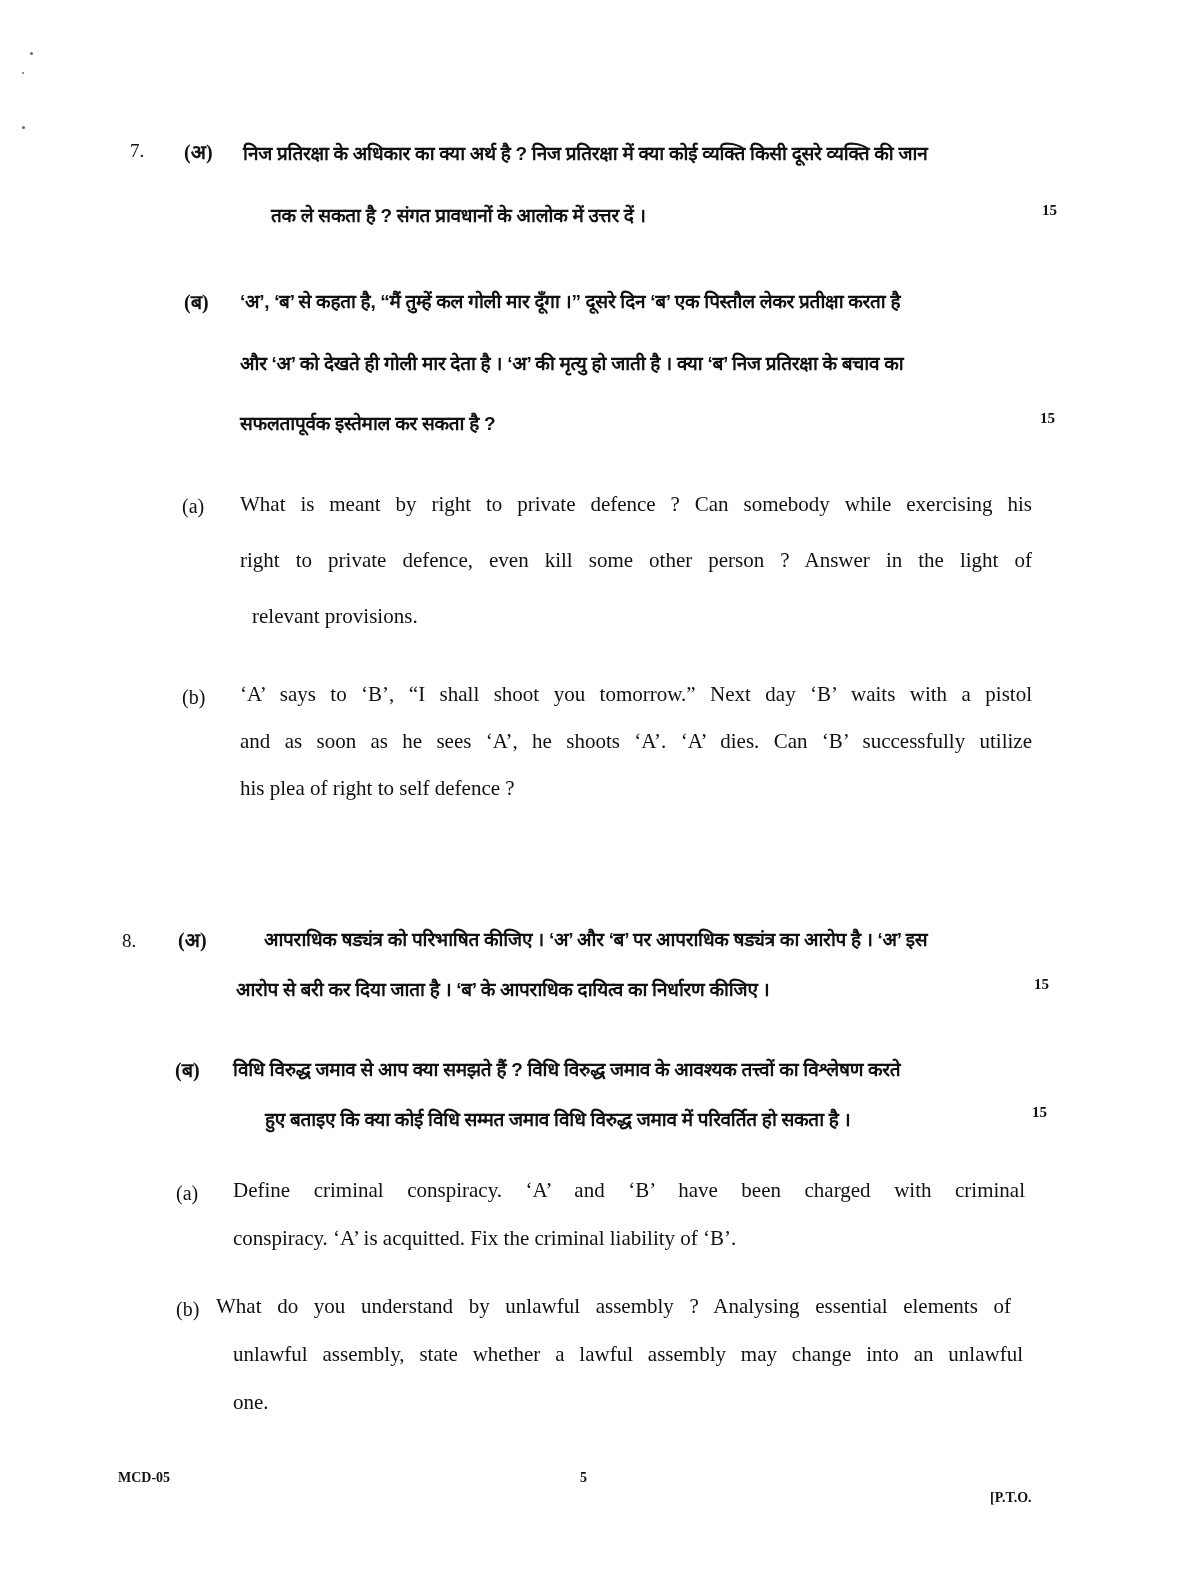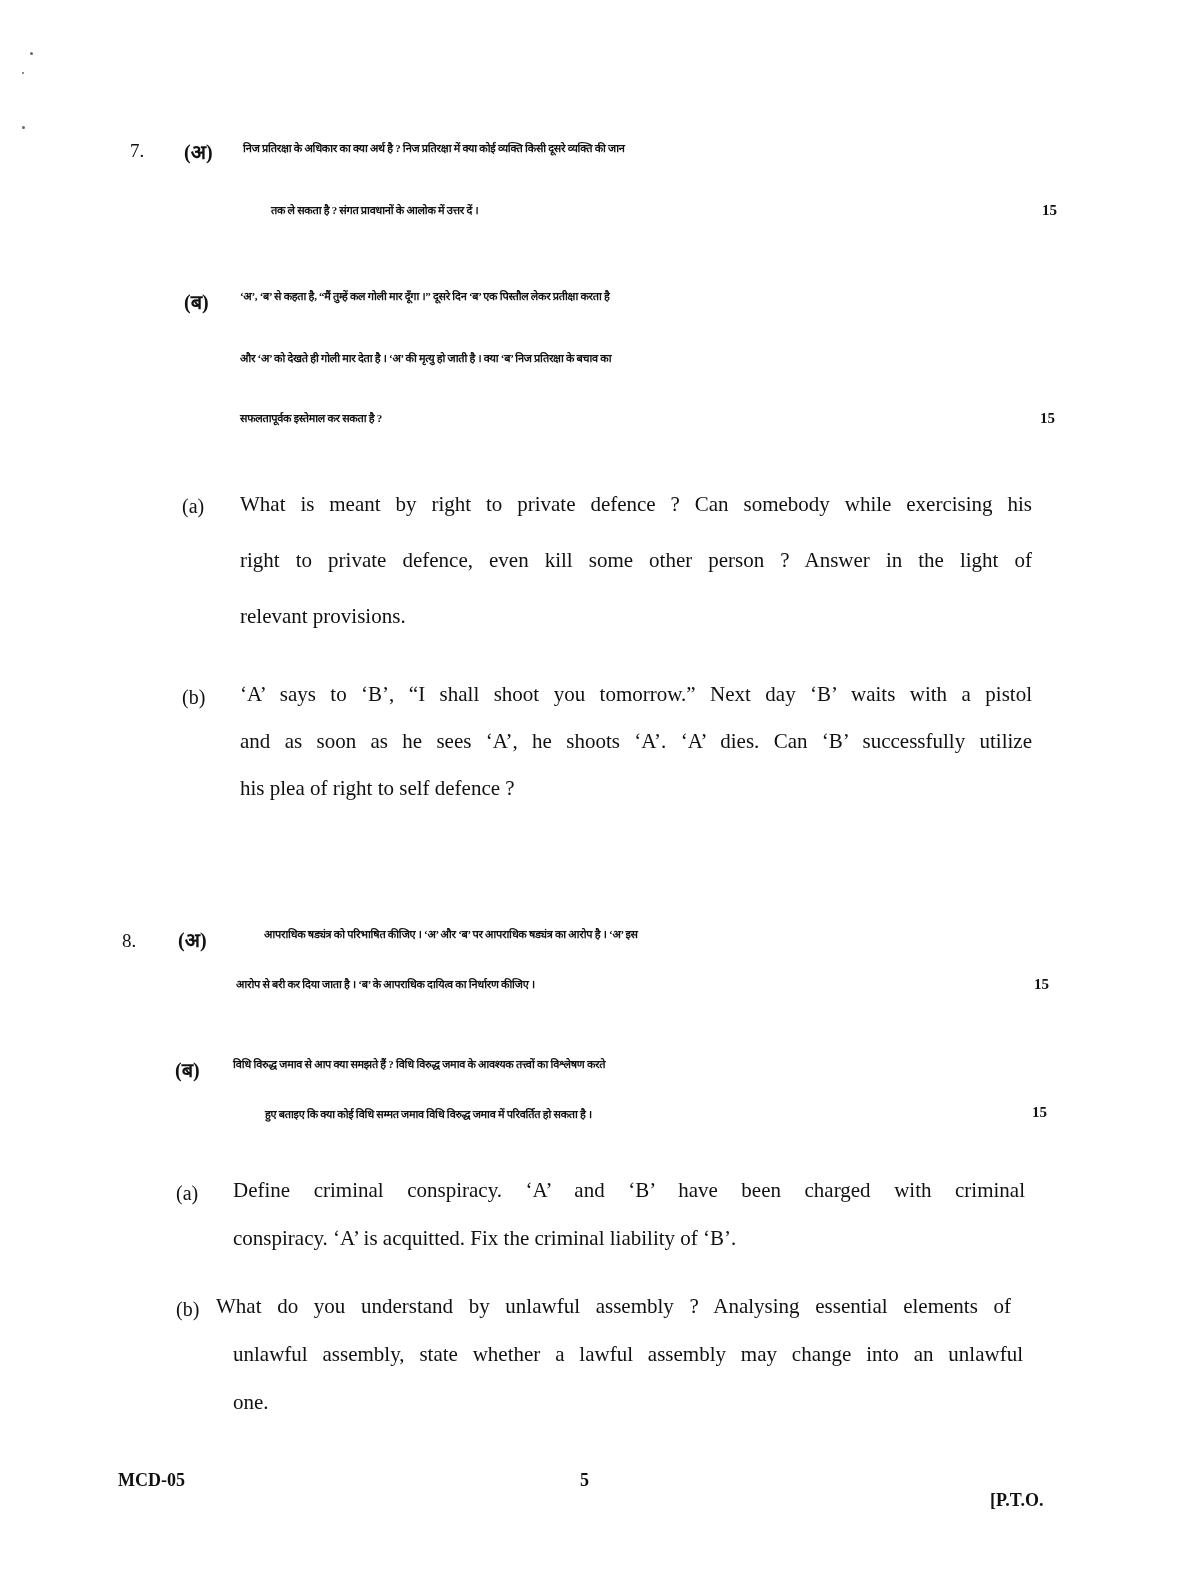--- a/index.html
+++ b/index.html
@@ -6,30 +6,30 @@
   body {
     width: 1196px; height: 1594px; position: relative; overflow: hidden;
     color: #111111;
     font-family: "Liberation Serif", "DejaVu Serif", serif;
   }
   .abs { position: absolute; }
   .qnum { font-size: 19px; font-weight: normal; }
   .label { font-size: 20px; font-weight: bold; }
   .label-en { font-size: 20px; }
   .hi {
-    font-family: Liberation Serif, serif;
-    font-size: 11px; font-weight: bold; letter-spacing: -0.3px;
+    font-family: Liberation Sans, sans-serif;
+    font-size: 19px; font-weight: bold; letter-spacing: -0.3px;
     white-space: nowrap;
   }
   .en {
     font-size: 21px; line-height: 1; white-space: nowrap;
   }
   .en-justify { text-align: justify; text-align-last: justify; }
   .marks { font-size: 15px; font-weight: bold; }
-  .footer { font-size: 18px; font-weight: bold; }
+  .footer { font-size: 14px; font-weight: bold; }
   .speck { position: absolute; background: #666; border-radius: 50%; }
 </style>
 </head>
 <body>
 
 <div class="speck" style="left:30px;top:52px;width:3px;height:3px;"></div>
 <div class="speck" style="left:22px;top:72px;width:2px;height:2px;"></div>
 <div class="speck" style="left:22px;top:126px;width:3px;height:3px;"></div>
 
 <div>
@@ -42,21 +42,21 @@
 
   <div class="abs label" style="left:184px;top:288px;">(ब)</div>
   <div class="abs hi" style="left:240px;top:288px;">‘अ’, ‘ब’ से कहता है, “मैं तुम्हें कल गोली मार दूँगा ।” दूसरे दिन ‘ब’ एक पिस्तौल लेकर प्रतीक्षा करता है</div>
   <div class="abs hi" style="left:240px;top:350px;">और ‘अ’ को देखते ही गोली मार देता है । ‘अ’ की मृत्यु हो जाती है । क्या ‘ब’ निज प्रतिरक्षा के बचाव का</div>
   <div class="abs hi" style="left:240px;top:410px;">सफलतापूर्वक इस्तेमाल कर सकता है ?</div>
   <div class="abs marks" style="left:1040px;top:410px;">15</div>
 
   <div class="abs label-en" style="left:182px;top:495px;">(a)</div>
   <div class="abs en en-justify" style="left:240px;top:494px;width:792px;">What is meant by right to private defence ? Can somebody while exercising his</div>
   <div class="abs en en-justify" style="left:240px;top:550px;width:792px;">right to private defence, even kill some other person ? Answer in the light of</div>
-  <div class="abs en" style="left:240px;top:606px;font-family:Liberation Serif, serif;">relevant provisions.</div>
+  <div class="abs en" style="left:252px;top:606px;font-family:Liberation Serif, serif;">relevant provisions.</div>
 
   <div class="abs label-en" style="left:182px;top:686px;">(b)</div>
   <div class="abs en en-justify" style="left:240px;top:684px;width:792px;">‘A’ says to ‘B’, “I shall shoot you tomorrow.” Next day ‘B’ waits with a pistol</div>
   <div class="abs en en-justify" style="left:240px;top:731px;width:792px;">and as soon as he sees ‘A’, he shoots ‘A’. ‘A’ dies. Can ‘B’ successfully utilize</div>
   <div class="abs en" style="left:240px;top:778px;">his plea of right to self defence ?</div>
 </div>
 
 <div>
   <div class="abs qnum" style="left:122px;top:930px;">8.</div>
 

